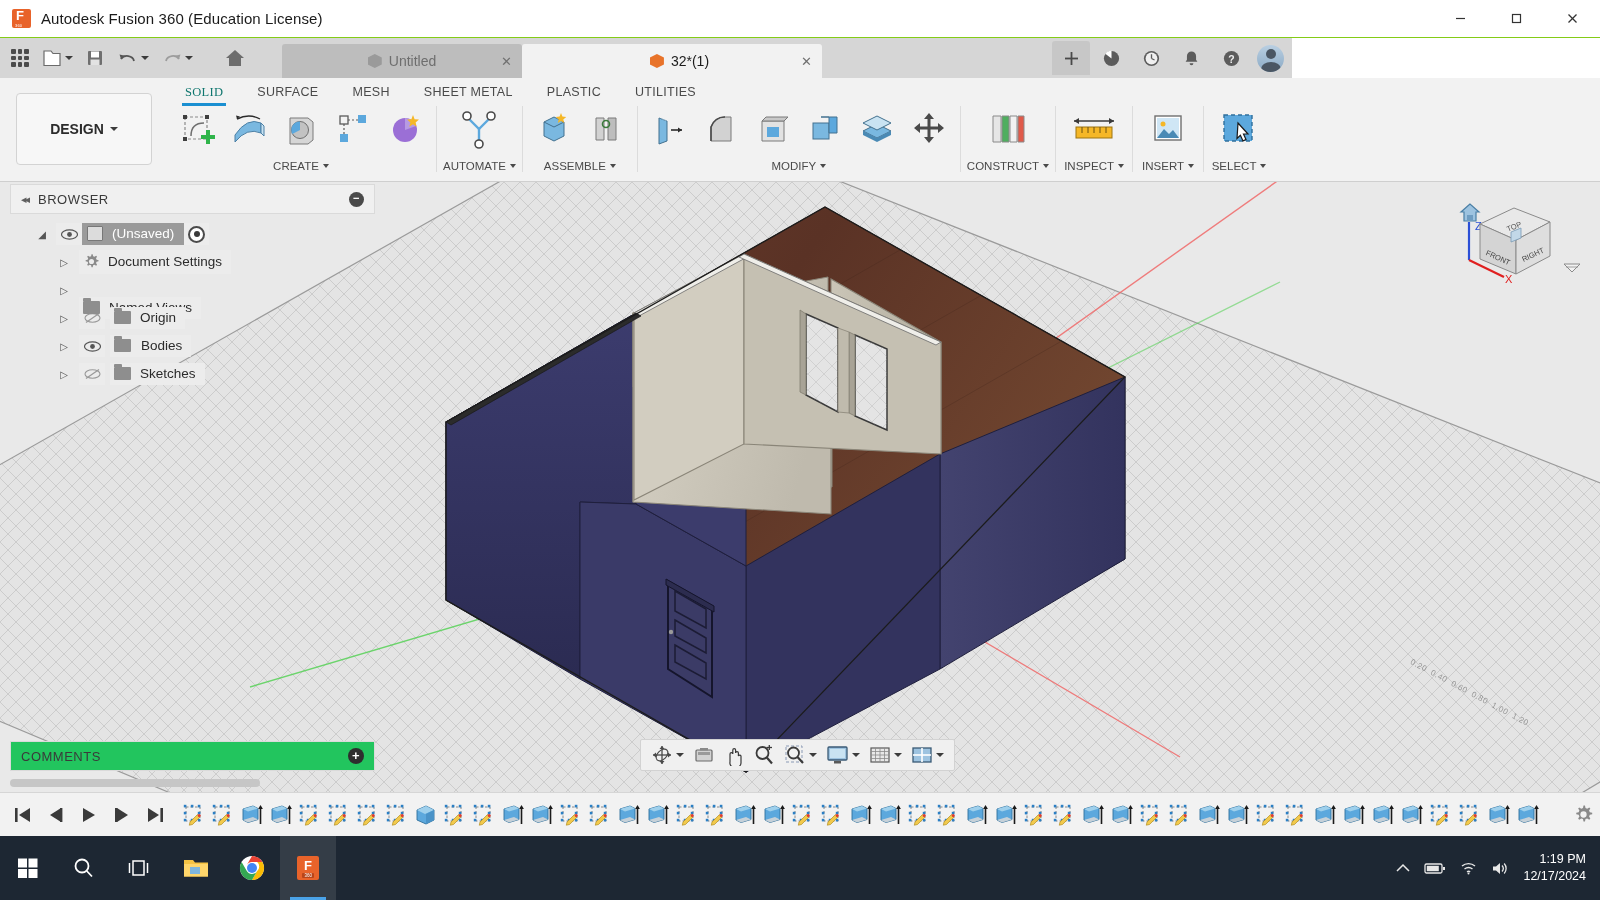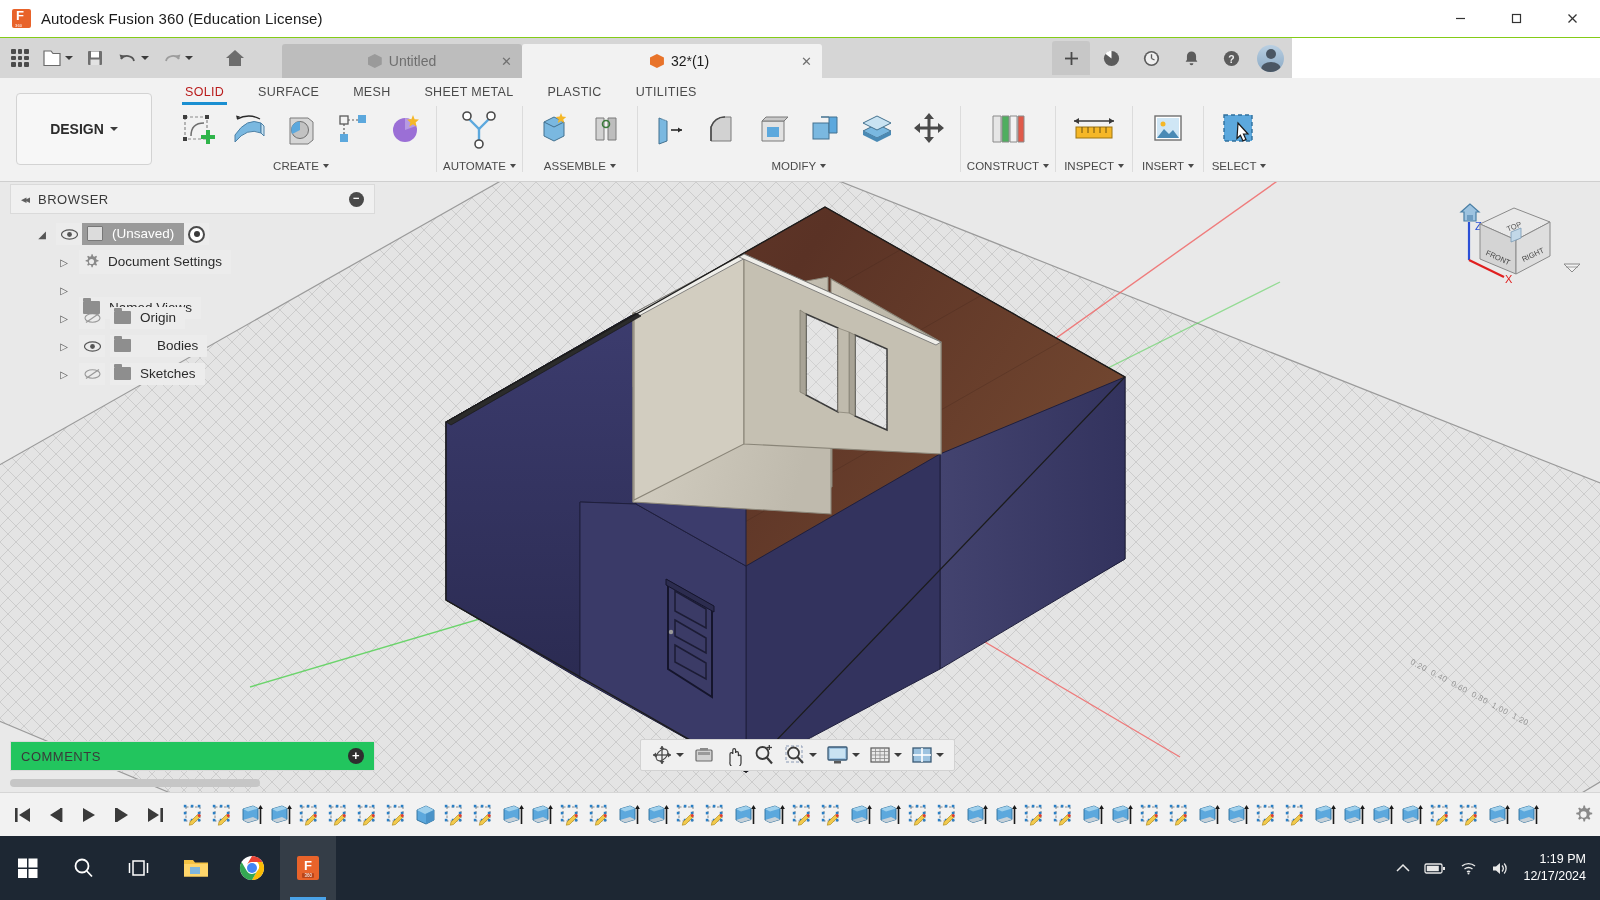--- a/index.html
+++ b/index.html
@@ -95,21 +95,21 @@
   
   .ribbon {
     position: absolute; top: 78px; left: 0; width: 1600px; height: 104px;
     background: #f2f2f2; border-bottom: 1px solid #cfcfcf;
   }
   .rtabs { position: absolute; top: 2px; left: 168px; display: flex; gap: 0; }
   .rtab {
     font-size: 12.5px; color: #4a4a4a; padding: 5px 17px 6px;
     position: relative; letter-spacing: .3px;
   }
-  .rtab.active { color: #b91c1c; }
+  .rtab.active { color: #0f766e; font-family: Liberation Serif, serif; }
   .rtab.active::after {
     content: ""; position: absolute; bottom: 0; left: 14px; right: 14px;
     height: 3px; background: #1a8fd1;
   }
   .designbox {
     position: absolute; top: 15px; left: 16px; width: 136px; height: 72px;
     border: 1px solid #d3d3d3; border-radius: 4px; background: #f7f7f7;
     display: flex; align-items: center; justify-content: center; gap: 6px;
     font-size: 14px; font-weight: bold; color: #2b2b2b;
   }
@@ -823,21 +823,21 @@
       </div>
 
       <div class="trow" style="padding-left:44px;">
         <span class="twist">▷</span>
         <span class="eye">
           <svg width="17" height="11" viewBox="0 0 17 11">
               <ellipse cx="8.5" cy="5.5" rx="8" ry="4.6" fill="none" stroke="#555" stroke-width="1.2"></ellipse>
               <circle cx="8.5" cy="5.5" r="2.4" fill="#555"></circle>
             </svg>
         </span>
-        <span class="tlabel" style="display:flex;align-items:center;gap:26px;padding-left:4px;">
+        <span class="tlabel" style="display:flex;align-items:center;gap:10px;padding-left:4px;">
           <span class="folder"></span>
           <span>Bodies</span>
         </span>
       </div>
 
       <div class="trow" style="padding-left:44px;">
         <span class="twist">▷</span>
         <span class="eye">
           <svg width="17" height="12" viewBox="0 0 17 12">
               <ellipse cx="8.5" cy="6" rx="7.5" ry="4.2" fill="none" stroke="#9a9a9a" stroke-width="1.1"></ellipse>

